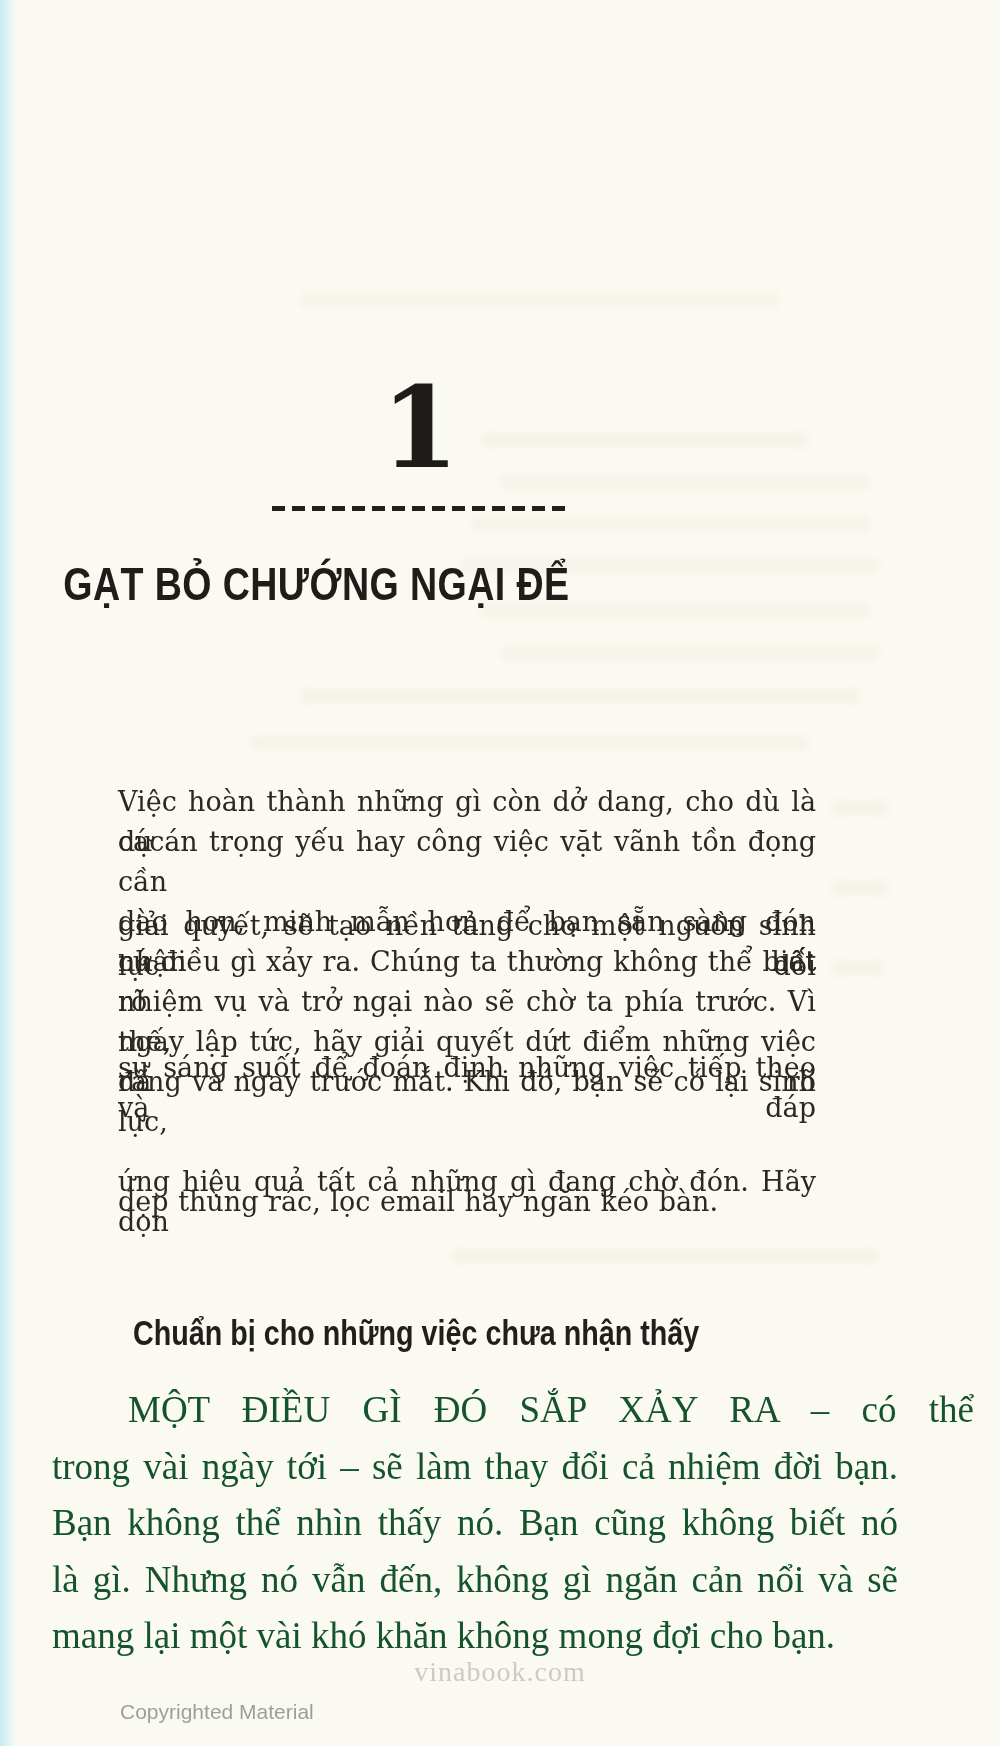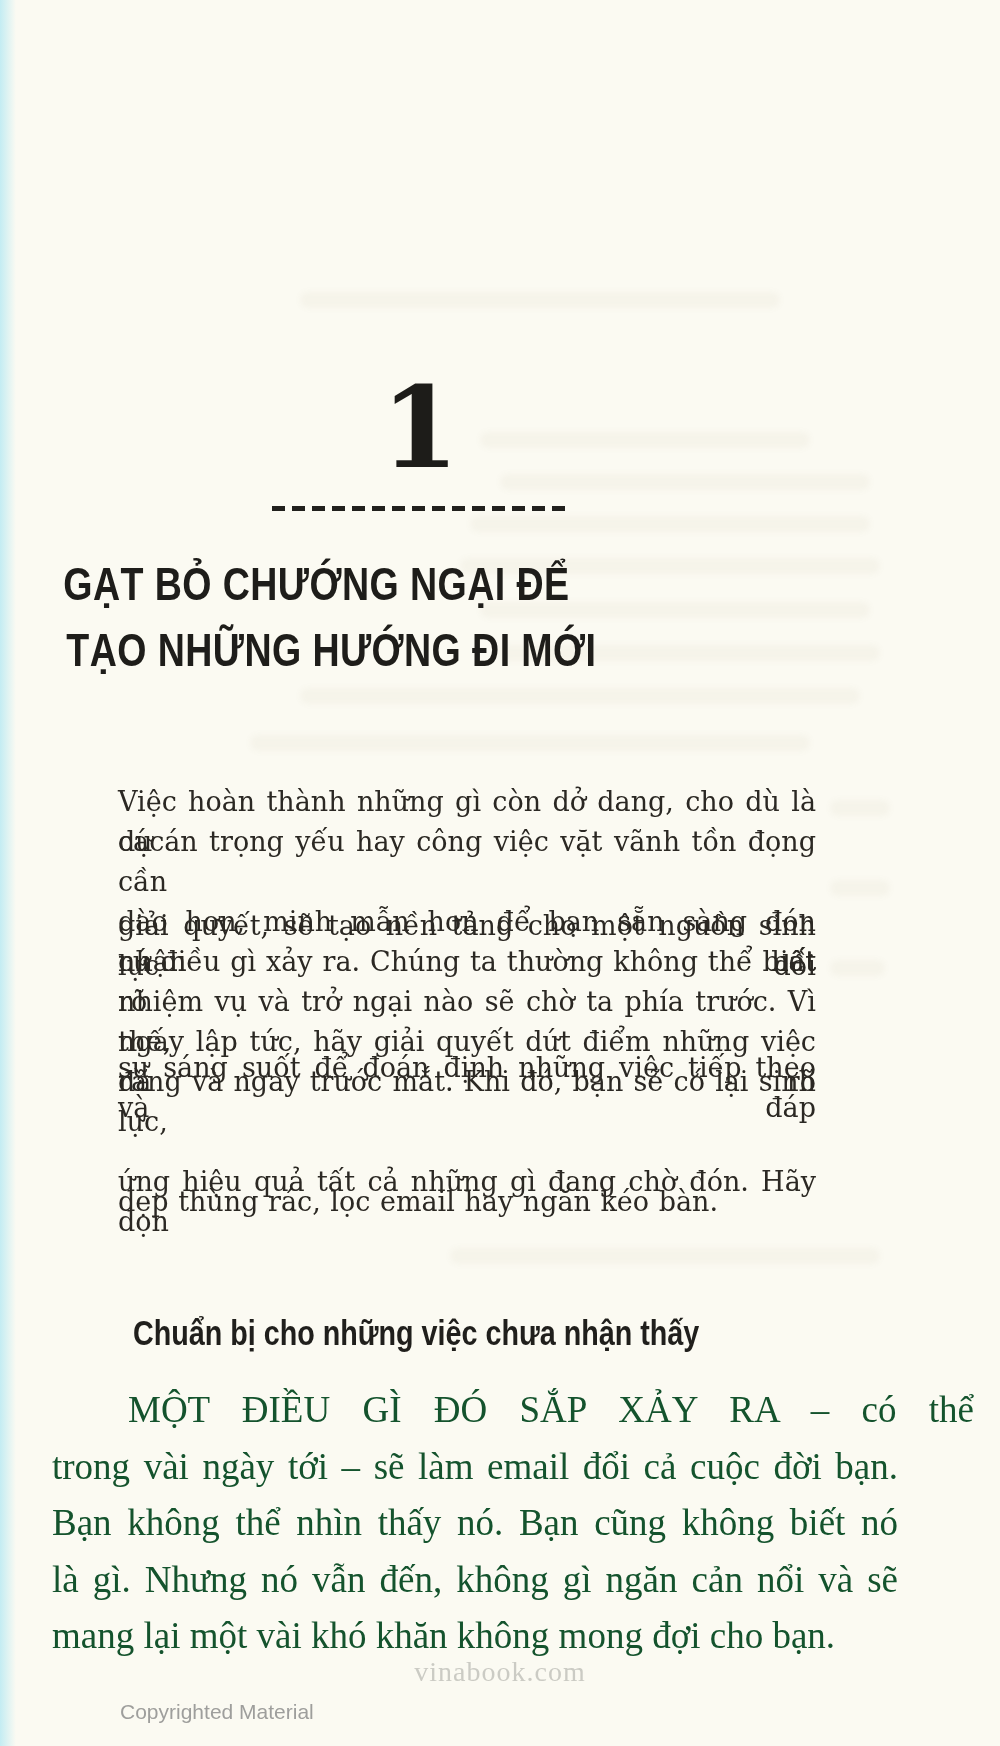--- a/index.html
+++ b/index.html
@@ -109,43 +109,40 @@
   <div class="ghost" style="left:830px; top:960px; width:55px;"></div>
   <div class="ghost" style="left:450px; top:1248px; width:430px;"></div>
 
   <div id="chapter-number">1</div>
 
   <div id="chapter-divider"></div>
 
   <div id="chapter-title-line1" class="title-line">
     <span>GẠT BỎ CHƯỚNG NGẠI ĐỂ</span>
   </div>
-  <div id="chapter-title-line2" class="title-line">
-    <span>TẠO NHỮNG HƯỚNG ĐI MỚI</span>
-  </div>
 
   <div id="intro-paragraph">
       <div class="p1-line jline" style="top: 782px;">Việc hoàn thành những gì còn dở dang, cho dù là các</div>
       <div class="p1-line jline" style="top: 822px;">dự án trọng yếu hay công việc vặt vãnh tồn đọng cần</div>
       <div class="p1-line jline" style="top: 862px; margin-top: 44px;">giải quyết, sẽ tạo nền tảng cho một nguồn sinh lực dồi</div>
       <div class="p1-line jline" style="top: 902px;">dào hơn, minh mẫn hơn để bạn sẵn sàng đón nhận bất</div>
       <div class="p1-line jline" style="top: 942px;">cứ điều gì xảy ra. Chúng ta thường không thể biết rõ</div>
       <div class="p1-line jline" style="top: 982px;">nhiệm vụ và trở ngại nào sẽ chờ ta phía trước. Vì thế,</div>
       <div class="p1-line jline" style="top: 1022px;">ngay lập tức, hãy giải quyết dứt điểm những việc đã rõ</div>
       <div class="p1-line jline" style="top: 1062px;">ràng và ngay trước mắt. Khi đó, bạn sẽ có lại sinh lực,</div>
       <div class="p1-line jline" style="top: 1048px;">sự sáng suốt để đoán định những việc tiếp theo và đáp</div>
       <div class="p1-line jline" style="top: 1142px; margin-top: 20px;">ứng hiệu quả tất cả những gì đang chờ đón. Hãy dọn</div>
       <div class="p1-line" style="top: 1182px;">dẹp thùng rác, lọc email hay ngăn kéo bàn.</div>
     </div>
 
   <div id="section-heading">Chuẩn bị cho những việc chưa nhận thấy</div>
 
   <div id="body-paragraph">
       <div class="p2-line jline indent" style="top: 1382px;">MỘT ĐIỀU GÌ ĐÓ SẮP XẢY RA – có thể</div>
-      <div class="p2-line jline" style="top: 1438.5px;">trong vài ngày tới – sẽ làm email đổi cả cuộc đời bạn.</div>
+      <div class="p2-line jline" style="top: 1438.5px;">trong vài ngày tới – sẽ làm thay đổi cả nhiệm đời bạn.</div>
       <div class="p2-line jline" style="top: 1495px;">Bạn không thể nhìn thấy nó. Bạn cũng không biết nó</div>
       <div class="p2-line jline" style="top: 1551.5px;">là gì. Nhưng nó vẫn đến, không gì ngăn cản nổi và sẽ</div>
       <div class="p2-line" style="top: 1608px;">mang lại một vài khó khăn không mong đợi cho bạn.</div>
     </div>
 
   <div id="watermark">vinabook.com</div>
 
   <div id="copyright-notice">Copyrighted Material</div>
 
 </div>

